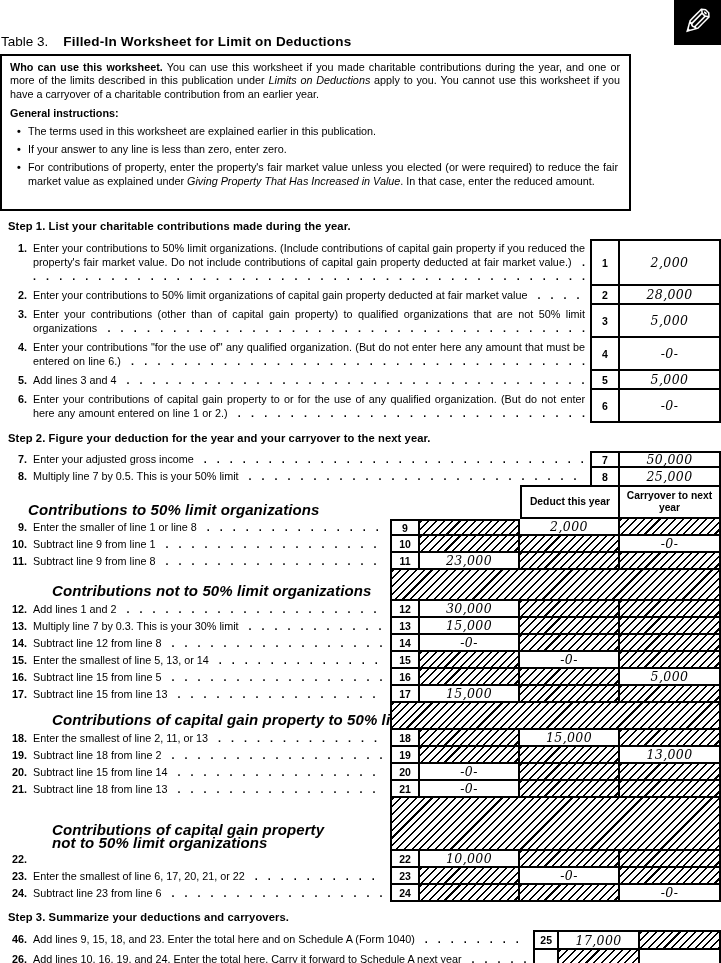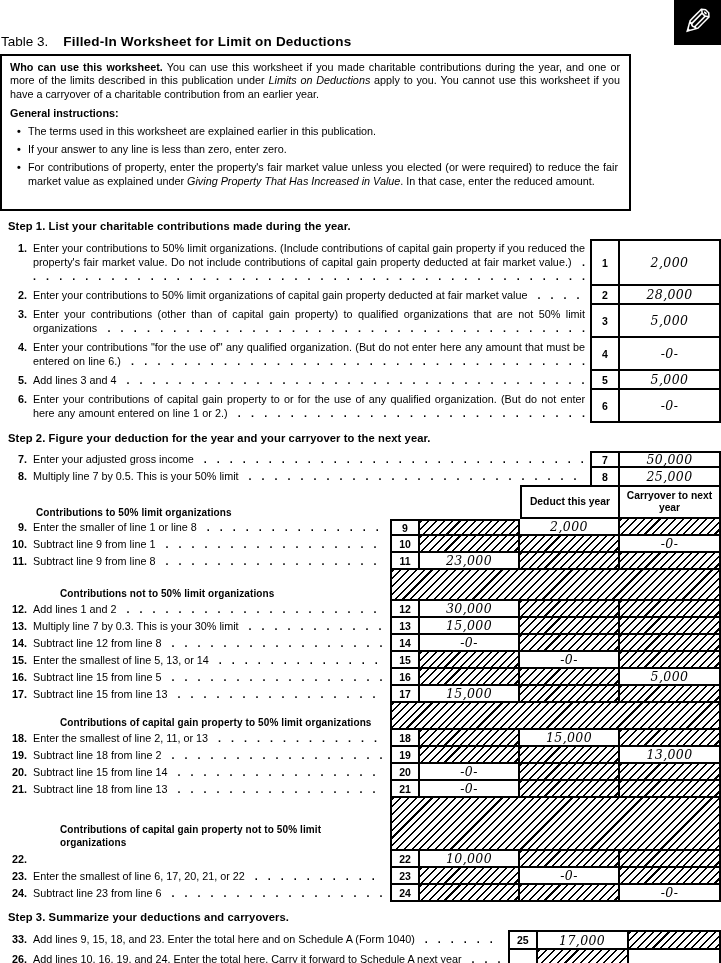--- a/index.html
+++ b/index.html
@@ -64,31 +64,31 @@
 
   .hdr { display:flex; height:34px; }
   .hdr .left { flex:1; display:flex; align-items:flex-end; padding-bottom:1px; overflow:hidden; }
   .hdrcells { width:331px; display:flex; flex-shrink:0; }
   .hsp { width:130px; }
   .hb { border:2px solid #000; display:flex; align-items:center; justify-content:center;
         text-align:center; font-weight:bold; font-size:10.3px; line-height:12px; }
   .hb.deduct { width:100px; }
   .hb.carry { width:101px; border-left:none; }
 
-  .subh { font-weight:bold; font-size:10px; margin-left:36px; letter-spacing:.1px; }
+  .subh { font-weight:bold; font-style:italic; font-size:15px; margin-left:28px; letter-spacing:.1px; }
   .sub-nowrap { white-space:nowrap; }
   .sub-wrap { max-width:285px; line-height:13px; white-space:normal; }
   .band { display:flex;padding-left:24px; }
   .band .left { flex:1; display:flex; align-items:flex-end; padding-bottom:2px; overflow:hidden; }
   .bandcell { width:331px; flex-shrink:0; border-left:2px solid #000; border-right:2px solid #000; border-bottom:2px solid #000;
               background:repeating-linear-gradient(135deg,#000 0px,#000 1.5px,#fff 1.5px,#fff 5.5px); }
   .band-s2 { height:31px; } .band-s3 { height:27px; } .band-s4 { height:53px; }
 
   
-  .cells3 { width:213px; display:flex; flex-shrink:0; }
+  .cells3 { width:188px; display:flex; flex-shrink:0; }
   .cn3 { width:32px; border-left:2px solid #000; font-weight:bold; font-size:10.5px; }
   .s3a { height:20px; } .s3b { height:37px; }
   .s3b .cell { align-items:flex-end; padding-bottom:3px; }
 </style>
 </head>
 <body>
 
 <div class="page">
 
   <div class="pencil">
@@ -428,21 +428,21 @@
         <div class="cell c1 hatch"></div>
         <div class="cell c2 hatch"></div>
         <div class="cell c3 hand">-0-</div>
       </div>
   </div>
 
   <div class="step-h">Step 3. Summarize your deductions and carryovers.</div>
 
   <div class="row s3a">
     <div class="lblwrap">
-        <span class="num">33.</span>
+        <span class="num">46.</span>
         <span class="txt lines-1"><span>Add lines 9, 15, 18, and 23. Enter the total here and on Schedule A (Form 1040)</span></span>
       </div>
     <div class="cells3">
         <div class="cell cn3 topb">25</div>
         <div class="cell c2 topb hand">17,000</div>
         <div class="cell c3 topb hatch"></div>
       </div>
   </div>
   <div class="row s3b">
     <div class="lblwrap">

